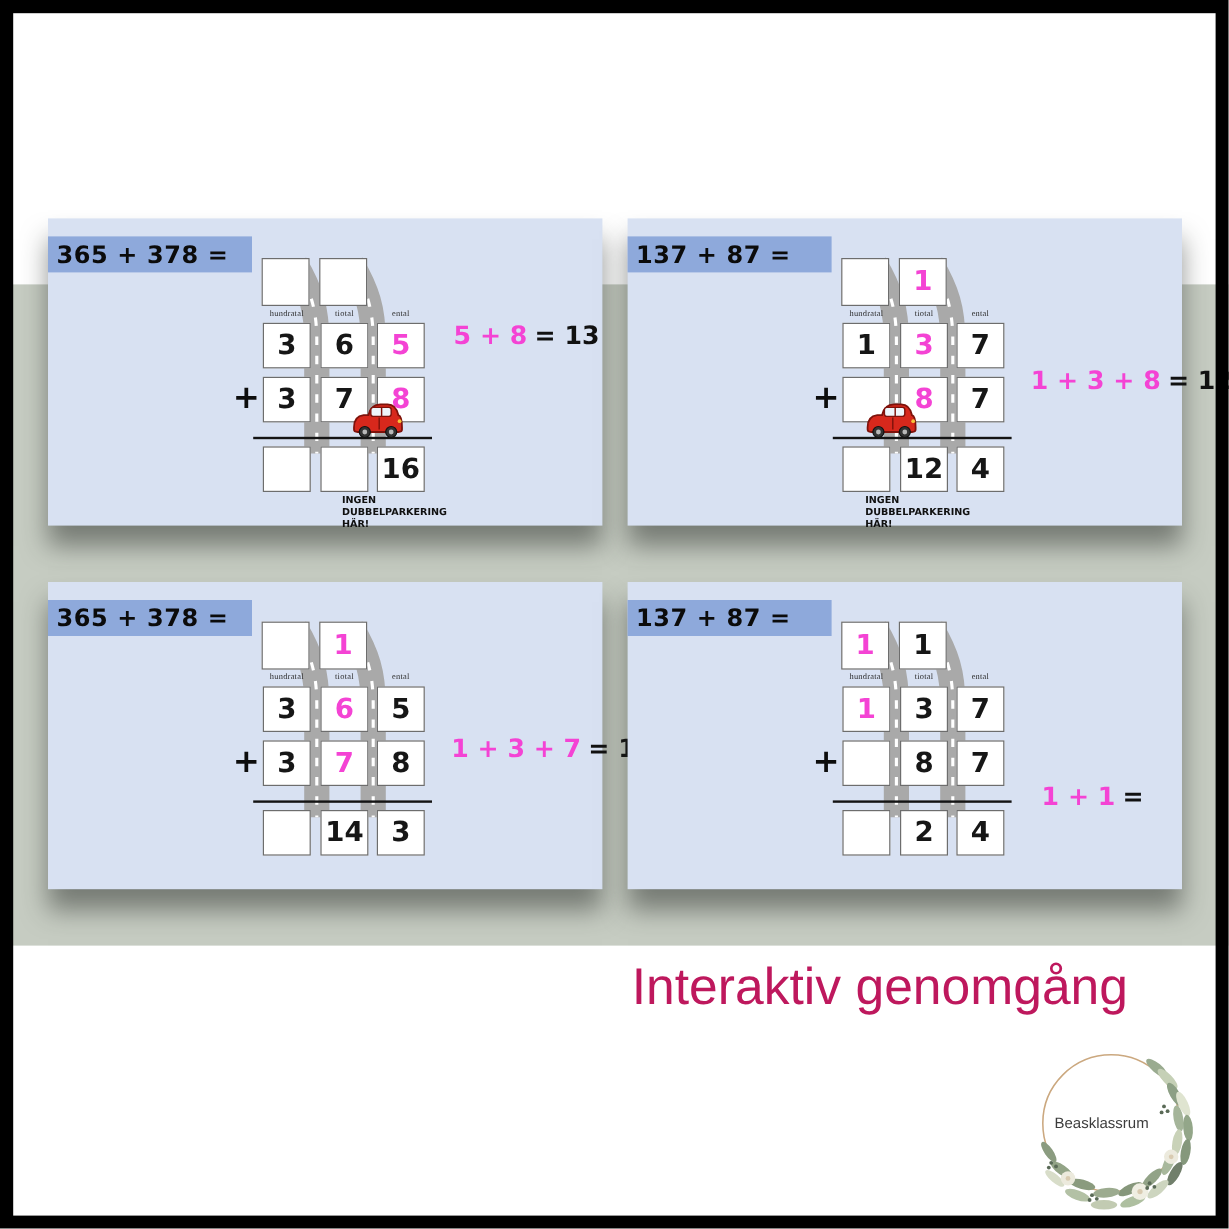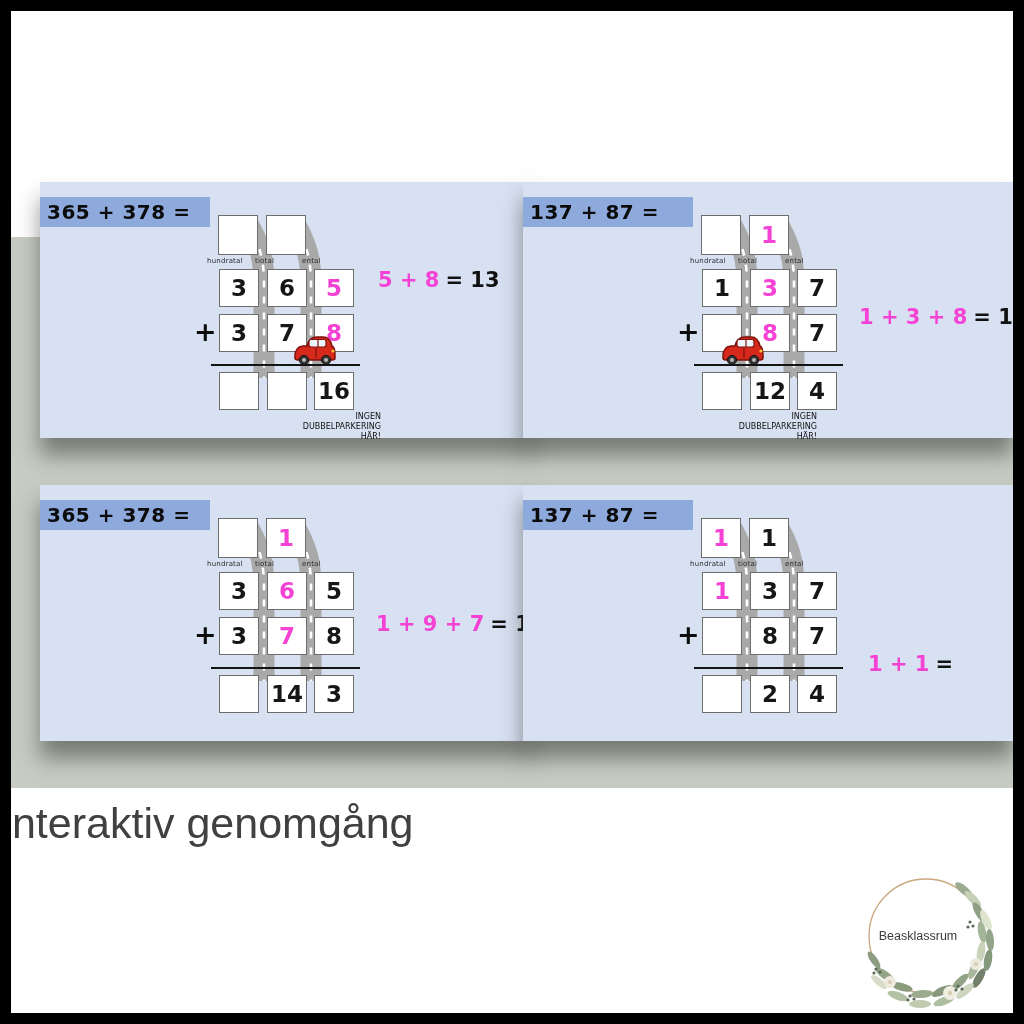--- a/index.html
+++ b/index.html
@@ -7,21 +7,20 @@
     position:relative;width:1024px;height:1024px;background:#ffffff;
     overflow:hidden;font-family:"DejaVu Sans",sans-serif;
   }
   .frame{position:absolute;inset:0;border:11px solid #000;z-index:60;pointer-events:none;}
   .band{position:absolute;left:0;right:0;top:237px;height:551px;background:#c6ccc2;}
 
   
   .panel{
     position:absolute;width:462px;height:256px;background:#d8e1f2;
     box-shadow:0 17px 20px rgba(40,43,40,.5);
-    padding-left:28px;
   }
   .p1{left:40px;top:182px}.p2{left:523px;top:182px}
   .p3{left:40px;top:485px}.p4{left:523px;top:485px}
 
   .roads{position:absolute;left:0;top:0;width:462px;height:256px;}
   .road{fill:none;stroke:#a9a9a9;stroke-width:21;}
   .dash{fill:none;stroke:#ffffff;stroke-width:2.6;stroke-dasharray:7 9;}
 
   .hdr{
     position:absolute;left:0;top:15px;width:170px;height:30px;background:#8ea9db;
@@ -32,41 +31,41 @@
     position:absolute;width:40px;height:38px;background:#fff;border:1.5px solid #6d6d6d;
     box-sizing:border-box;display:flex;align-items:center;justify-content:center;
     font-weight:bold;font-size:23px;color:#161616;
   }
   .carry{top:33px;height:40px;}
   .cc1{left:178px}.cc2{left:226px}
   .c1{left:179px}.c2{left:227px}.c3{left:274px}
   .r1{top:87px}.r2{top:132px}.r3{top:190px}
   .pink{color:#f443d4;}
   .lbl{
-    position:absolute;top:75px;width:64px;
-    font-size:7px;color:#2b2b2b;letter-spacing:.2px;
+    position:absolute;top:75px;width:64px;text-align:center;
+    font-size:7px;color:#2b2b2b;letter-spacing:.2px;font-family:Liberation Serif, serif;
   }
   .lbl1{left:167px}.lbl2{left:215px}.lbl3{left:262px}
   .plus{position:absolute;left:154px;top:136px;font-size:27px;font-weight:bold;color:#0d0d0d;line-height:1;}
   .sumline{position:absolute;left:171px;top:182px;width:149px;height:2px;background:#141414;}
   .eq{position:absolute;font-size:21px;font-weight:bold;color:#111;display:flex;gap:6px;white-space:nowrap;}
   .eq-1{left:338px;top:86px}.eq-2{left:336px;top:123px}
   .eq-3{left:336px;top:127px}.eq-4{left:345px;top:167px}
   .car{position:absolute;width:46px;height:32px;}
   .car-a{left:252px;top:152px}.car-b{left:197px;top:152px}
   .nopark{
-    position:absolute;top:230px;width:96px;text-align:right;
-    font-size:8px;font-weight:normal;line-height:1.25;color:#101010;
+    position:absolute;top:230px;width:96px;text-align:left;
+    font-size:8px;font-weight:bold;line-height:1.25;color:#101010;
   }
   .np-a{left:245px}.np-b{left:198px}
 
   
   .title{
-    position:absolute;left:0;width:940px;text-align:left;
-    font-family:"Liberation Sans",sans-serif;font-size:43px;color:#404040;
+    position:absolute;left:0;width:940px;text-align:right;
+    font-family:"Liberation Sans",sans-serif;font-size:43px;color:#be185d;
   }
   .t1{top:799px}.t2{top:876px}.t3{top:953px}
   .logo{position:absolute;left:852px;top:872px;width:160px;height:142px;}
 </style>
 </head>
 <body>
 
 <div class="poster">
   <div class="band"></div>
 
@@ -172,21 +171,21 @@
     <div class="box r1 c3">5</div>
     <span class="plus">+</span>
     <div class="box r2 c1">3</div>
     <div class="box r2 c2 pink">7</div>
     <div class="box r2 c3">8</div>
     <div class="sumline"></div>
     <div class="box r3 c1"></div>
     <div class="box r3 c2">14</div>
     <div class="box r3 c3">3</div>
     <div class="eq eq-3">
-      <span class="pink">1 + 9 + 7</span>
+      <span class="pink">1 + 3 + 7</span>
       <span>= 14</span>
     </div>
   </section>
 
   <section class="panel p4">
     <svg class="roads" viewBox="0 0 462 256" aria-hidden="true">
       <path class="road" d="M206,38 C219,60 224,76 224,102 L224,196"></path>
       <path class="road" d="M253,38 C266,60 271,76 271,102 L271,196"></path>
       <path class="dash" d="M206,38 C219,60 224,76 224,102 L224,196"></path>
       <path class="dash" d="M253,38 C266,60 271,76 271,102 L271,196"></path>

